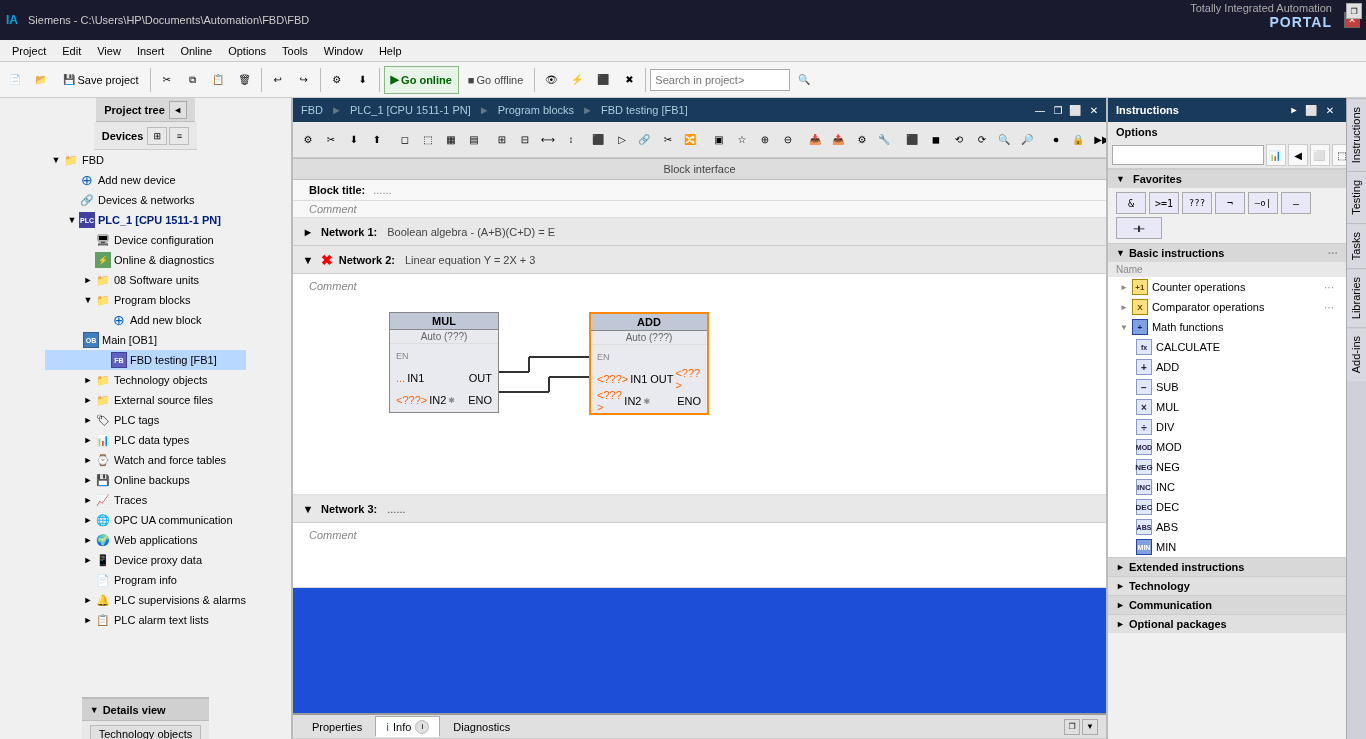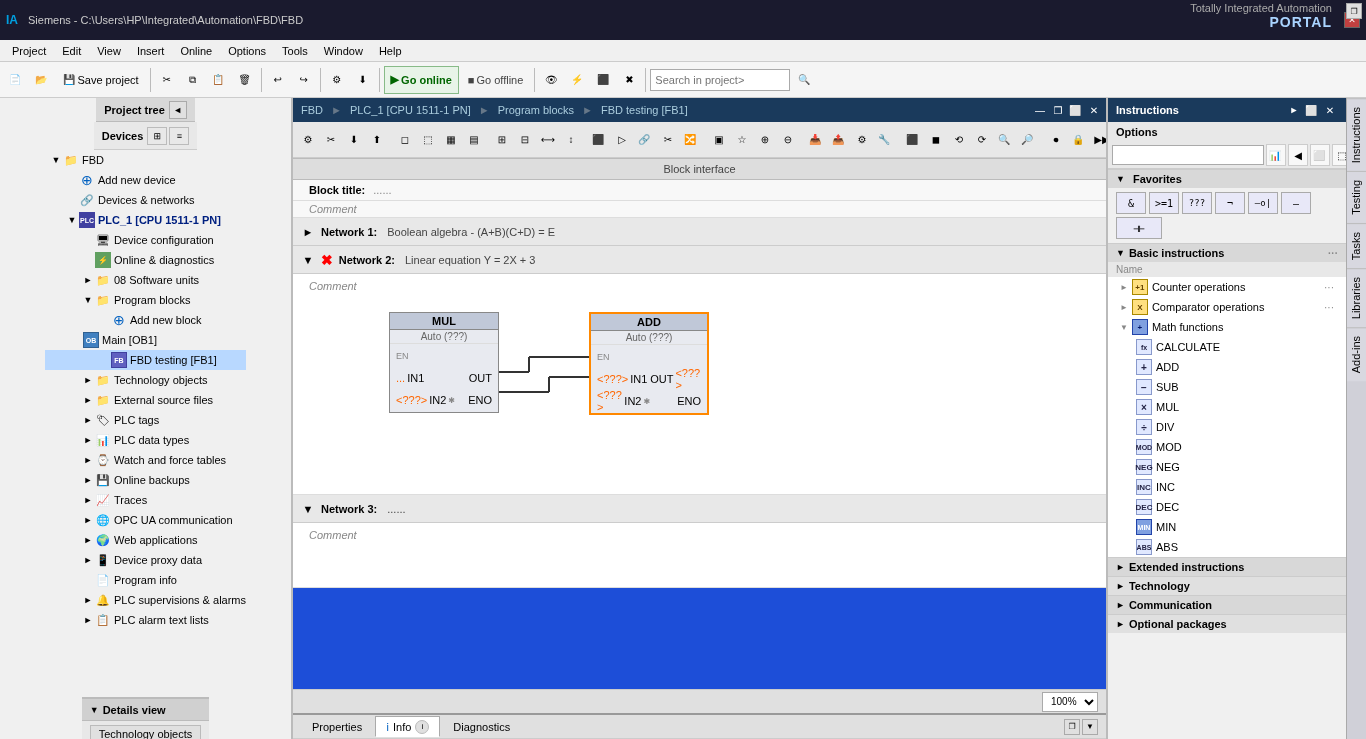--- a/index.html
+++ b/index.html
@@ -125,21 +125,21 @@
     .instr-section-content { background: white; }
 
     .tree-item-label { font-size: 11px; }
     .plc-bold { font-weight: bold; color: #002080; }
   </style>
 </head>
 <body>
 
 <div id="title-bar">
   <span class="logo">IA</span>
-  <span class="title-text">Siemens - C:\Users\HP\Integrated\Automation\FBD\FBD</span>
+  <span class="title-text">Siemens - C:\Users\HP\Documents\Automation\FBD\FBD</span>
   <div class="win-controls">
     <div class="win-btn">—</div>
     <div class="win-btn">❐</div>
     <div class="win-btn" style="background:#c04040;">✕</div>
   </div>
 </div>
 
 <div style="position:absolute; top:0; right:22px; background:#1a1a2e; color:white; padding:2px 12px; text-align:right; z-index:100; pointer-events:none;">
   <div style="font-size:11px; color:#aaa;">Totally Integrated Automation</div>
   <div style="font-size:14px; font-weight:bold; color:#aad4ff; letter-spacing:1px;">PORTAL</div>
@@ -526,30 +526,20 @@
           <span class="network-label">Network 3:</span>
           <span class="network-title">......</span>
         </div>
         <div class="network-body">
           <div class="network-comment">Comment</div>
           <div style="height:40px;"></div>
         </div>
       </div>
     </div>
 
-    <div id="zoom-bar">
-      <div id="zoom-spacer"></div>
-      <select class="opt-btn" style="height:20px;border:1px solid #aaa;background:white;padding:0 4px;">
-        <option>100%</option>
-        <option>75%</option>
-        <option>50%</option>
-        <option>150%</option>
-        <option>200%</option>
-      </select>
-    </div>
 
     <div id="bottom-panel">
       <div id="bottom-tabs">
         <div class="bottom-tab">
           <span>Properties</span>
         </div>
         <div class="bottom-tab active">
           <span style="color:#0060c0;">ℹ</span>
           <span>Info</span>
           <span style="background:#e0e0e0;border:1px solid #bbb;border-radius:50%;width:14px;height:14px;display:inline-flex;align-items:center;justify-content:center;font-size:8px;">i</span>
@@ -673,26 +663,26 @@
           </div>
           <div class="instr-item" style="padding-left:28px;">
             <span class="instr-icon" style="background:#e0e8ff;border-color:#8899cc;color:#224;font-size:8px;">INC</span>
             <span class="instr-name">INC</span>
           </div>
           <div class="instr-item" style="padding-left:28px;">
             <span class="instr-icon" style="background:#e0e8ff;border-color:#8899cc;color:#224;font-size:8px;">DEC</span>
             <span class="instr-name">DEC</span>
           </div>
           <div class="instr-item" style="padding-left:28px;">
+            <span class="instr-icon" style="background:#e0e8ff;border-color:#8899cc;color:#224;font-size:7px;">ABS</span>
+            <span class="instr-name">ABS</span>
+          </div>
+          <div class="instr-item" style="padding-left:28px;">
             <span class="instr-icon" style="background:#80a0e0;border-color:#2244aa;color:white;font-size:7px;font-weight:bold;">MIN</span>
             <span class="instr-name">MIN</span>
-          </div>
-          <div class="instr-item" style="padding-left:28px;">
-            <span class="instr-icon" style="background:#e0e8ff;border-color:#8899cc;color:#224;font-size:7px;">ABS</span>
-            <span class="instr-name">ABS</span>
           </div>
         </div>
       </div>
 
       <div class="instr-section-header">
         <span class="collapse-arrow">►</span>
         <span>Extended instructions</span>
       </div>
 
       <div class="instr-section-header" style="background:#e0e0e0;">

